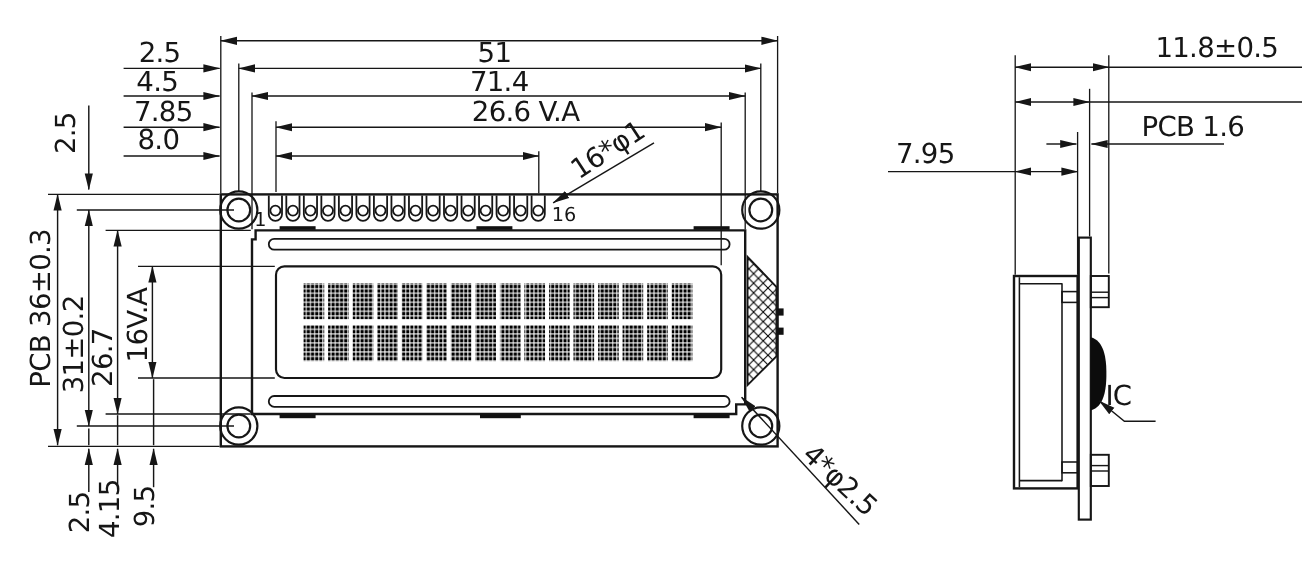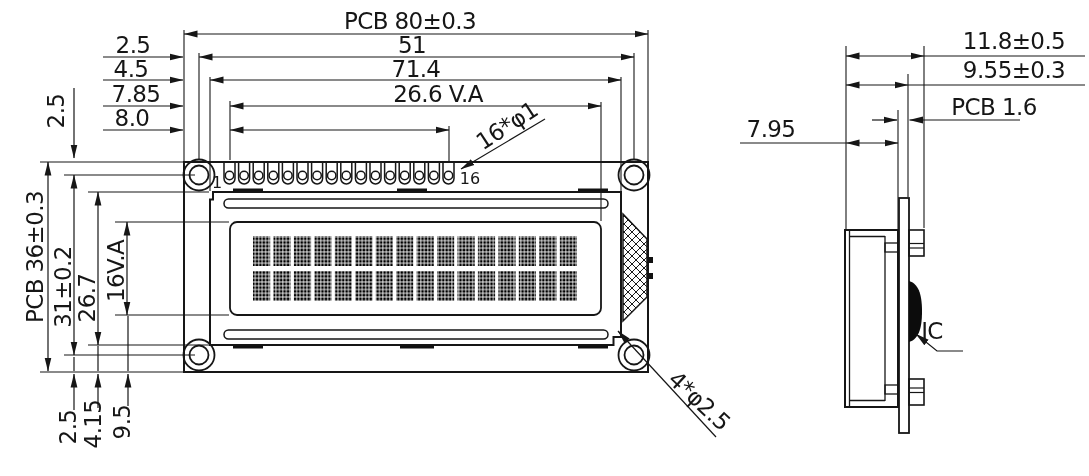--- a/index.html
+++ b/index.html
@@ -206,38 +206,36 @@
       <line x1="740" y1="143" x2="846" y2="143"></line>
     </g>
 
     <g stroke="#161616" stroke-width="1.2" fill="none">
       <line x1="545" y1="119" x2="461" y2="169" marker-end="url(#aE)"></line>
       <line x1="716" y1="437" x2="618" y2="331" marker-end="url(#aE)"></line>
       <polyline points="963,351 937,351 916,334" marker-end="url(#aE)"></polyline>
     </g>
   </svg>
 
-  <div class="lbl" style="left:410px;top:21px">PCB 80±0.3</div>
   <div class="lbl" style="left:412px;top:45px">51</div>
   <div class="lbl" style="left:416px;top:69px">71.4</div>
   <div class="lbl" style="left:438px;top:94px">26.6 V.A</div>
   <div class="lbl" style="left:133px;top:45px">2.5</div>
   <div class="lbl" style="left:131px;top:69px">4.5</div>
   <div class="lbl" style="left:136px;top:94px">7.85</div>
   <div class="lbl" style="left:132px;top:118px">8.0</div>
   <div class="lbl rot" style="left:56px;top:111px">2.5</div>
   <div class="lbl rot" style="left:35px;top:257px">PCB 36±0.3</div>
   <div class="lbl rot" style="left:63px;top:287px">31±0.2</div>
   <div class="lbl rot" style="left:87px;top:298px">26.7</div>
   <div class="lbl rot" style="left:116px;top:271px">16V.A</div>
   <div class="lbl rot" style="left:68px;top:427px">2.5</div>
   <div class="lbl rot" style="left:93px;top:424px">4.15</div>
   <div class="lbl rot" style="left:122px;top:422px">9.5</div>
   <div class="lbl small" style="left:217px;top:183px">1</div>
   <div class="lbl small" style="left:470px;top:179px">16</div>
   <div class="lbl rn33" style="left:507px;top:126px">16*φ1</div>
   <div class="lbl r43" style="left:699px;top:401px">4*φ2.5</div>
   <div class="lbl" style="left:1014px;top:41px">11.8±0.5</div>
-  <div class="lbl" style="left:1014px;top:70px">9.55±0.3</div>
   <div class="lbl" style="left:994px;top:107px">PCB 1.6</div>
   <div class="lbl" style="left:771px;top:129px">7.95</div>
   <div class="lbl" style="left:932px;top:331px">IC</div>
 </div>
 
 </body></html>

